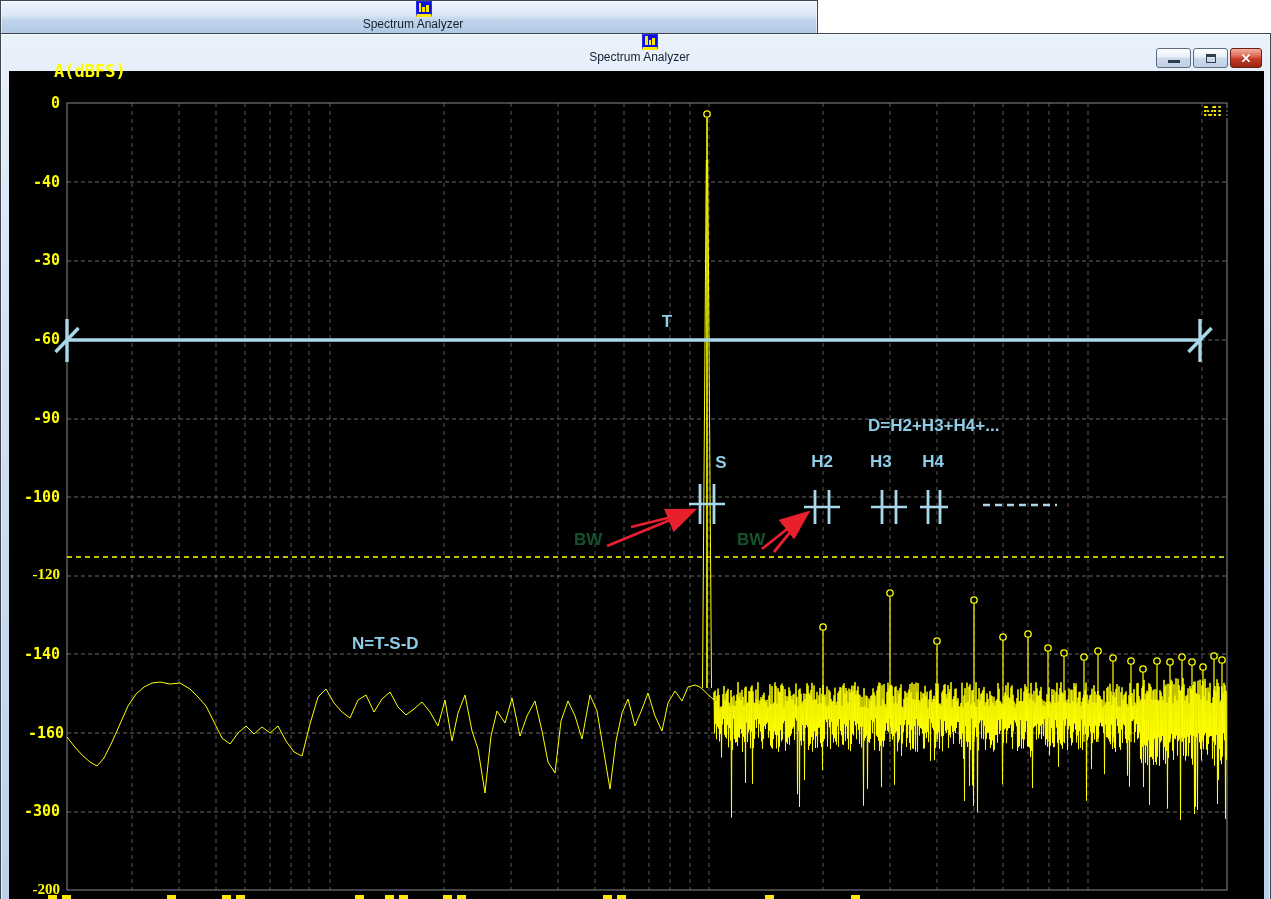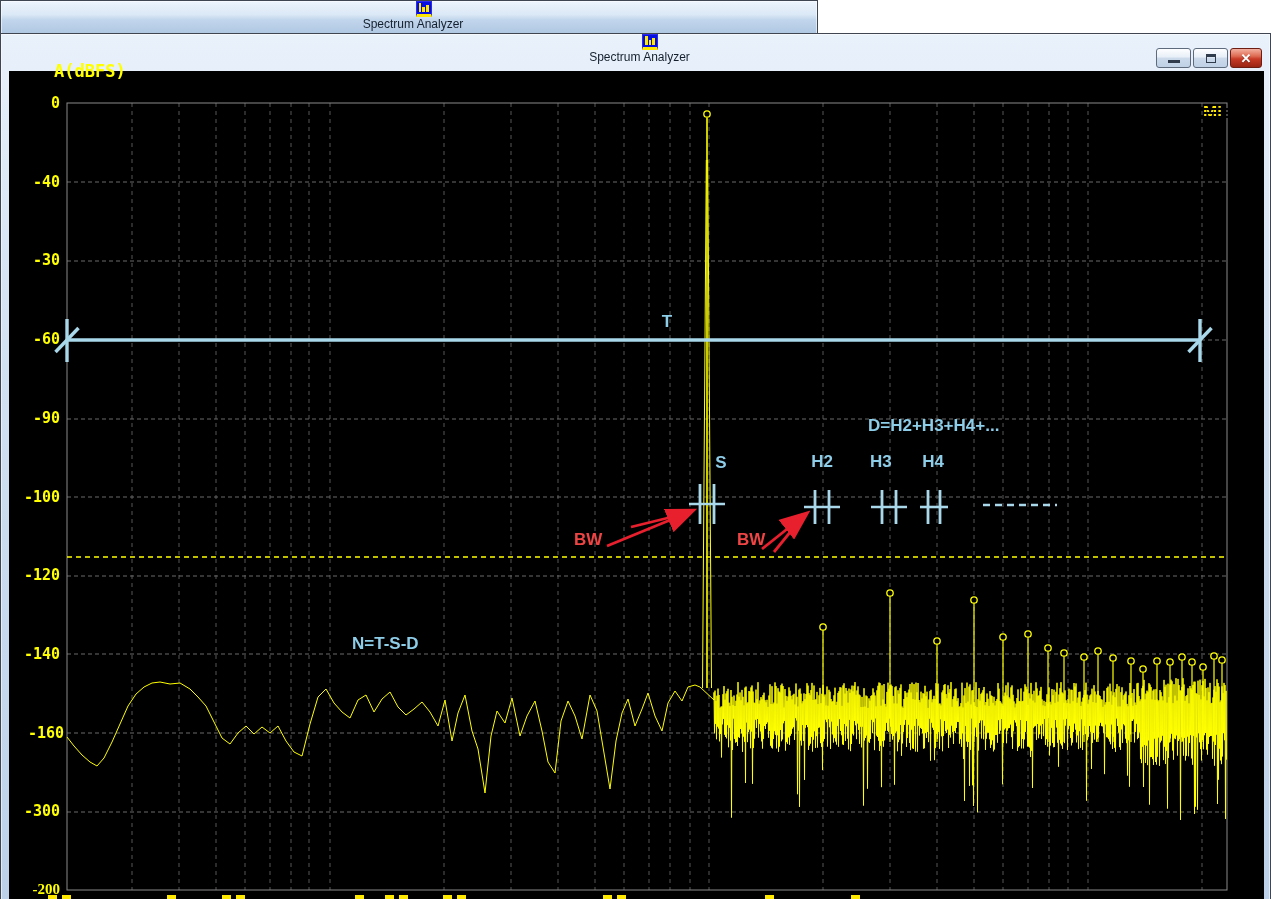--- a/index.html
+++ b/index.html
@@ -29,21 +29,21 @@
   .glyph-max{width:10px;height:9px;border:1px solid #303c4c;border-top:3px solid #303c4c;box-sizing:border-box;background:transparent;}
   .glyph-close{color:#fff;font-size:13px;font-weight:bold;line-height:1;text-shadow:0 1px 1px rgba(0,0,0,.4);}
   
   #client{position:absolute;left:8px;top:37px;width:1255px;height:829px;background:#000;}
   #plot-svg{position:absolute;left:0;top:0;}
   .ylab{position:absolute;width:52px;text-align:right;color:#ffff00;
         font:bold 15px "DejaVu Sans Mono",monospace;}
   #axis-title{position:absolute;left:10px;top:61px;color:#ffff00;
         font:bold 17px "DejaVu Sans Mono",monospace;letter-spacing:0px;margin-left:44px;}
   .anno{position:absolute;color:#8ecde8;font:bold 17px "Liberation Sans",sans-serif;}
-  .anno.red{color:#ef4444;}
+  .anno.red{color:#14532d;}
   #mi-logo{position:absolute;left:1203px;top:103px;width:30px;height:20px;color:#ffe900;
         font:bold 17px "Liberation Sans",sans-serif;line-height:20px;}
   #mi-logo .stripe{position:absolute;left:0;right:4px;height:2px;background:#000;}
   .xstub{position:absolute;top:895px;height:4px;width:9px;background:#ffe900;overflow:hidden;}
 </style>
 </head>
 <body>
 
 <div id="page">
 
@@ -195,21 +195,21 @@
     </svg>
 
   <div id="axis-title">A(dBFS)</div>
   <div id="yticks">
       <div class="ylab" style="left: 8px; top: 94px;">0</div>
       <div class="ylab" style="left: 8px; top: 172.7px;">-40</div>
       <div class="ylab" style="left: 8px; top: 251.4px;">-30</div>
       <div class="ylab" style="left: 8px; top: 330.1px;">-60</div>
       <div class="ylab" style="left: 8px; top: 408.8px;">-90</div>
       <div class="ylab" style="left: 8px; top: 487.5px;">-100</div>
-      <div class="ylab" style="left: 8px; top: 566.2px;">-120</div>
+      <div class="ylab" style="left: 8px; top: 566.2px; font-family: Liberation Serif, serif;">-120</div>
       <div class="ylab" style="left: 8px; top: 644.9px;">-140</div>
       <div class="ylab" style="left: 12px; top: 723.6px;">-160</div>
       <div class="ylab" style="left: 8px; top: 802.3px;">-300</div>
       <div class="ylab" style="left: 8px; top: 881px; font-family: Liberation Serif, serif;">-200</div>
     </div>
   <div id="xstubs">
       <div class="xstub" style="left: 48px;"></div>
       <div class="xstub" style="left: 62px;"></div>
       <div class="xstub" style="left: 167px;"></div>
       <div class="xstub" style="left: 222px;"></div>

